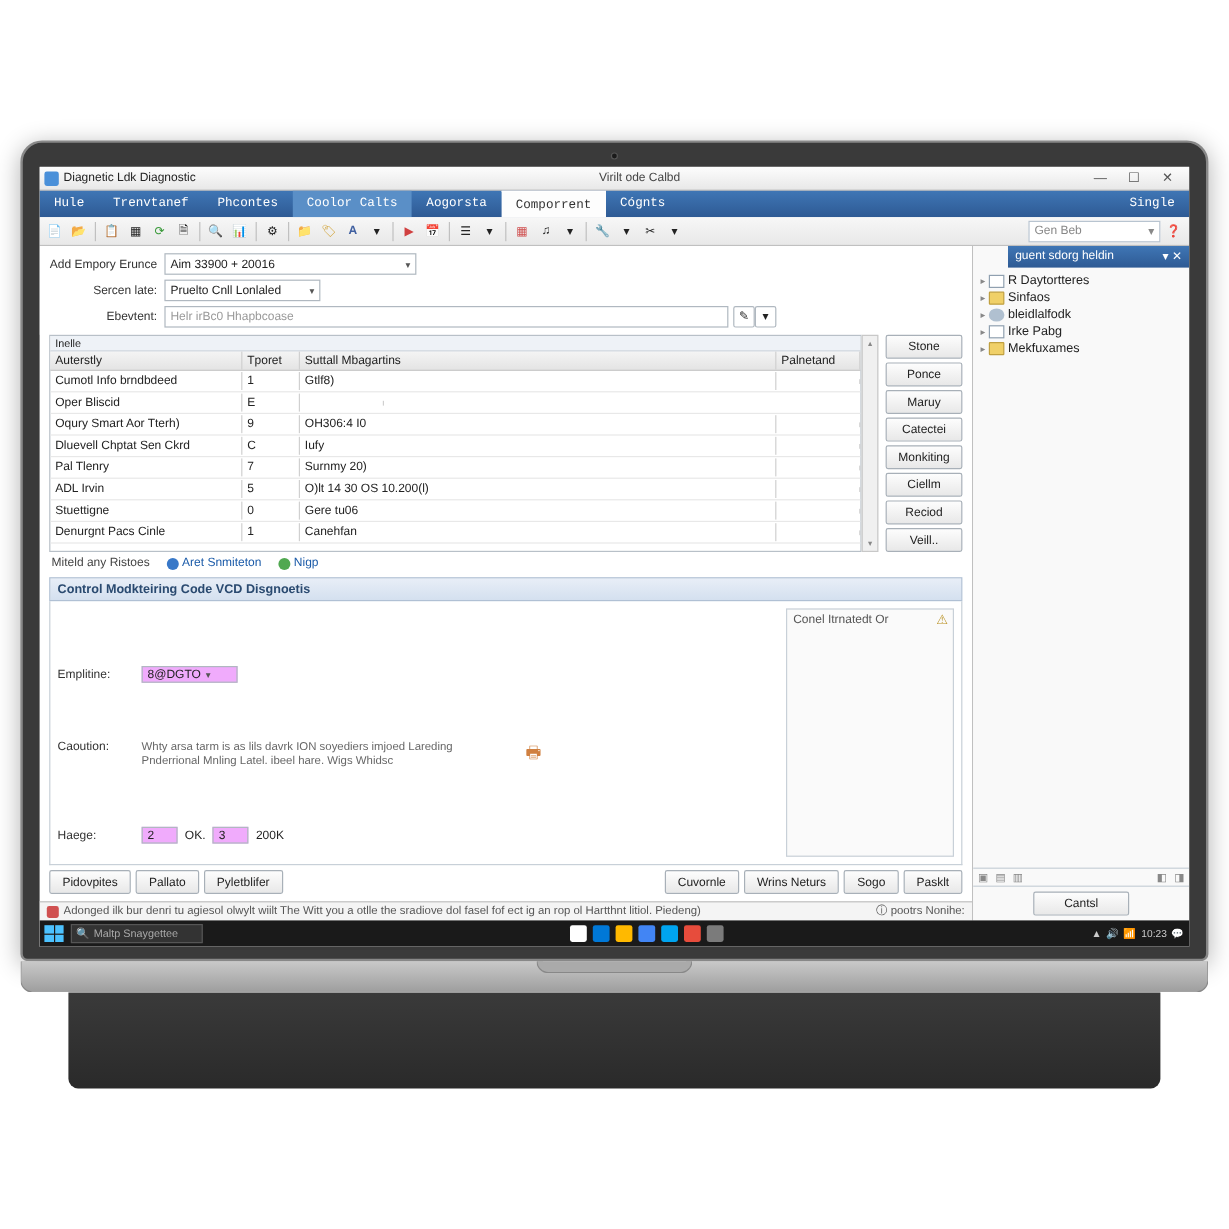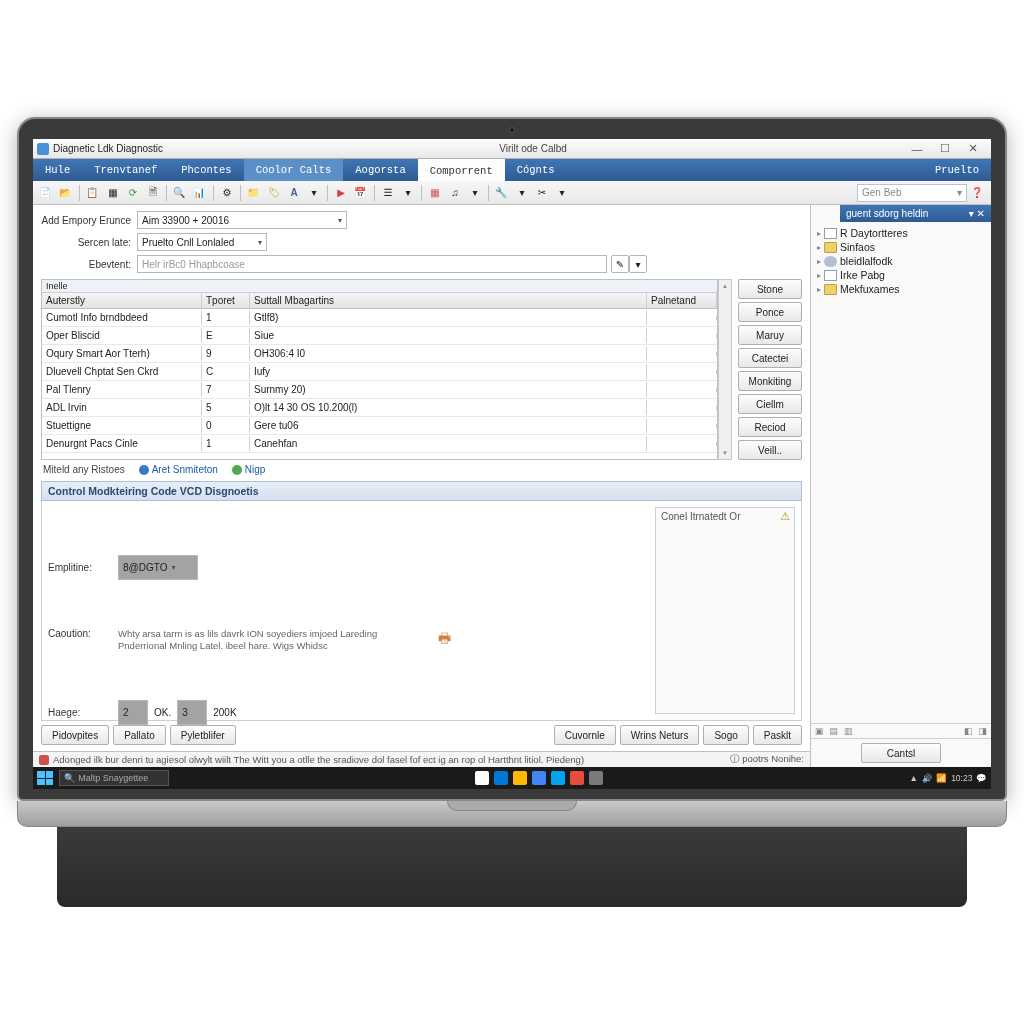--- a/index.html
+++ b/index.html
@@ -65,21 +65,21 @@
 .dot { width: 10px; height: 10px; border-radius: 50%; display: inline-block; }
 
 
 .panelhead { background: linear-gradient(#e8eef7, #d4e0ef); border: 1px solid #b0c0d4; margin: 2px 8px 0 8px; padding: 3px 6px; font-size: 10.5px; font-weight: 600; color: #2a4a70; }
 .panelbody { border: 1px solid #c8d0d8; border-top: none; margin: 0 8px; padding: 6px; display: flex; gap: 8px; flex: 1; min-height: 0; }
 .panelleft { flex: 1; }
 .panelright { width: 140px; border: 1px solid #c8d0d8; background: #fafafa; padding: 3px 5px; font-size: 10px; color: #555; position: relative; }
 .warnicon { position: absolute; right: 4px; top: 2px; font-size: 11px; color: #b89020; }
 .prow { display: flex; align-items: center; margin-bottom: 4px; font-size: 10px; margin-top: 48px; }
 .plabel { width: 70px; color: #333; }
-.pval { border: 1px solid #b0b8c0; height: 25px; padding: 0 4px; display: flex; align-items: center; background: #a3a3a3; }
+.pval { border: 1px solid #b0b8c0; height: 14px; padding: 0 4px; display: flex; align-items: center; background: #f0abfc; }
 .spin { width: 30px; }
 .smalltxt { font-size: 9.5px; color: #666; line-height: 1.25; }
 
 .bottombtns { display: flex; gap: 4px; padding: 4px 8px 6px 8px; align-items: center; }
 .bottombtns .spacer { flex: 1; }
 
 .status { height: 16px; border-top: 1px solid #c0c0c0; background: #f4f4f4; padding: 1px 6px; font-size: 9.5px; color: #555; display: flex; align-items: center; gap: 4px; }
 .statusicon { width: 10px; height: 10px; background: #d05050; border-radius: 2px; }
 
 
@@ -120,21 +120,21 @@
 
       <div class="menubar">
         <div class="mitem">Hule</div>
         <div class="mitem">Trenvtanef</div>
         <div class="mitem">Phcontes</div>
         <div class="mitem alt">Coolor Calts</div>
         <div class="mitem">Aogorsta</div>
         <div class="mitem sel">Comporrent</div>
         <div class="mitem">Cógnts</div>
         <div class="spacer"></div>
-        <div class="mitem">Pruelto</div>
+        <div class="mitem">Single</div>
       </div>
 
       <div class="toolbar">
         <span class="tbtn">📄</span>
         <span class="tbtn">📂</span>
         <span class="tsep"></span>
         <span class="tbtn">📋</span>
         <span class="tbtn">▦</span>
         <span class="tbtn" style="color:#3a9a3a">⟳</span>
         <span class="tbtn">🗎</span>
@@ -209,21 +209,20 @@
                 <div id="tbody">
                     <div class="trow">
                       <div class="c1">Cumotl Info brndbdeed</div>
                       <div class="c2">1</div>
                       <div class="c3">Gtlf8)</div>
                       <div class="c4"></div>
                     </div>
                     <div class="trow">
                       <div class="c1">Oper Bliscid</div>
                       <div class="c2">E</div>
-                      <div class="c3">Siue</div>
                       <div class="c4"></div>
                     </div>
                     <div class="trow">
                       <div class="c1">Oqury Smart Aor Tterh)</div>
                       <div class="c2">9</div>
                       <div class="c3">OH306:4 I0</div>
                       <div class="c4"></div>
                     </div>
                     <div class="trow">
                       <div class="c1">Dluevell Chptat Sen Ckrd</div>

